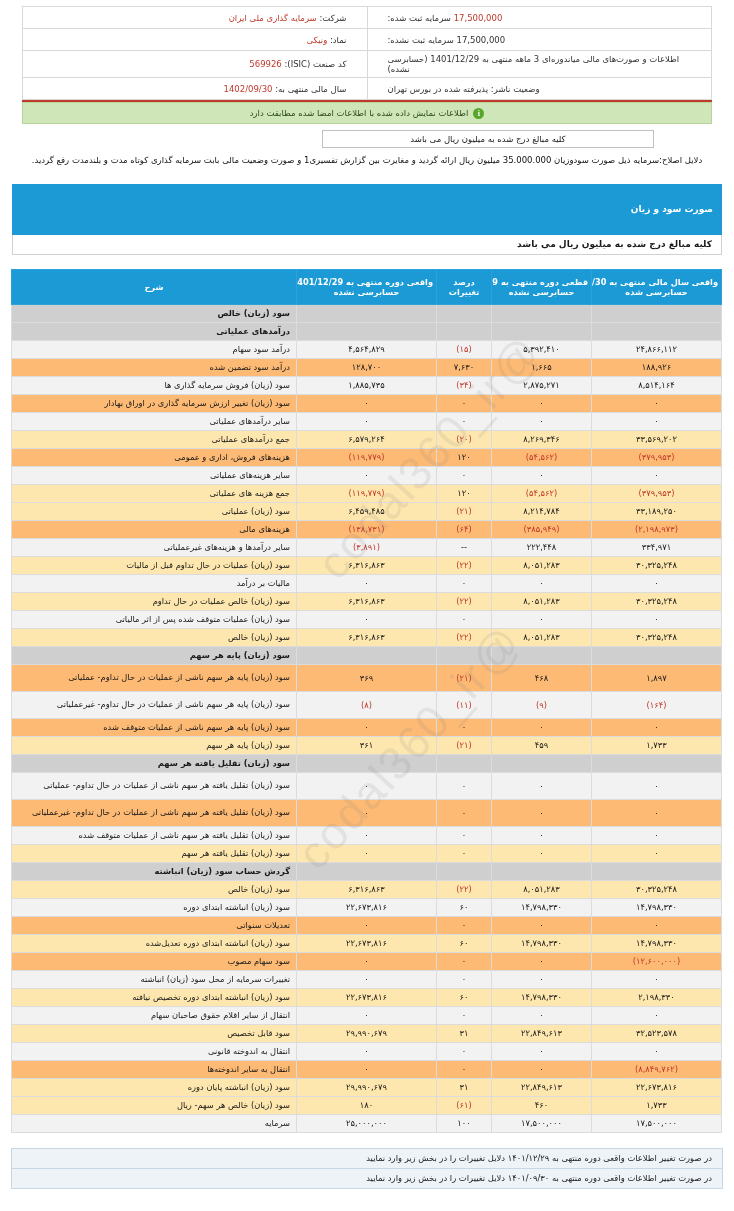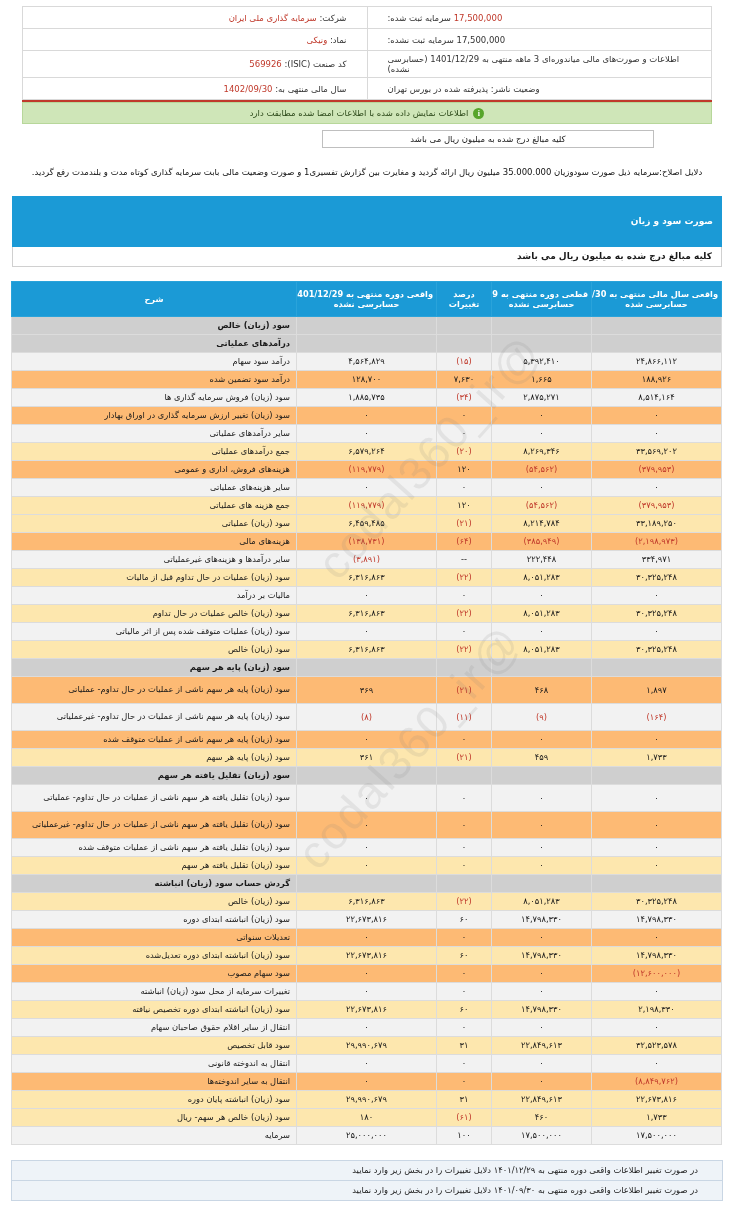--- a/index.html
+++ b/index.html
@@ -65,21 +65,21 @@
   }
 
   
   .amend{
     width:690px;margin:7px auto 0 auto;
     text-align:center;font-size:8.5px;color:#222;
   }
   .amend a{color:#1a5ea8;text-decoration:underline;}
 
   .reason{
-    width:700px;margin:18px auto 0 auto;
+    width:700px;margin:6px auto 0 auto;
     text-align:center;font-size:8.5px;line-height:1.5;color:#111;
   }
 
   
   .sec-wrap{width:710px;margin:17px auto 0 auto;}
   .sec-title{
     background:#1b9ad6;color:#fff;
     height:19px;line-height:19px;
     padding:16px 9px;font-size:9px;font-weight:bold;
     text-align:right;
@@ -127,21 +127,21 @@
 
   .neg{color:#c0392b;margin-top:32px;}
   .pos{color:#1a1a1a;}
 
   
   .foot-wrap{width:710px;margin:15px auto 10px auto;border:1px solid #c9d6e4;}
   .foot-row{
     background:#eef3f8;
     border-bottom:1px solid #c9d6e4;
     height:19px;line-height:19px;
-    padding:0 24px;
+    padding:0 10px;
     font-size:8.4px;color:#1a1a1a;
     text-align:right;
   }
   .foot-row:last-child{border-bottom:none;}
 
   
   .wm{
     position:absolute;
     top:430px;right:150px;
     font-size:46px;color:rgba(120,120,120,0.13);

